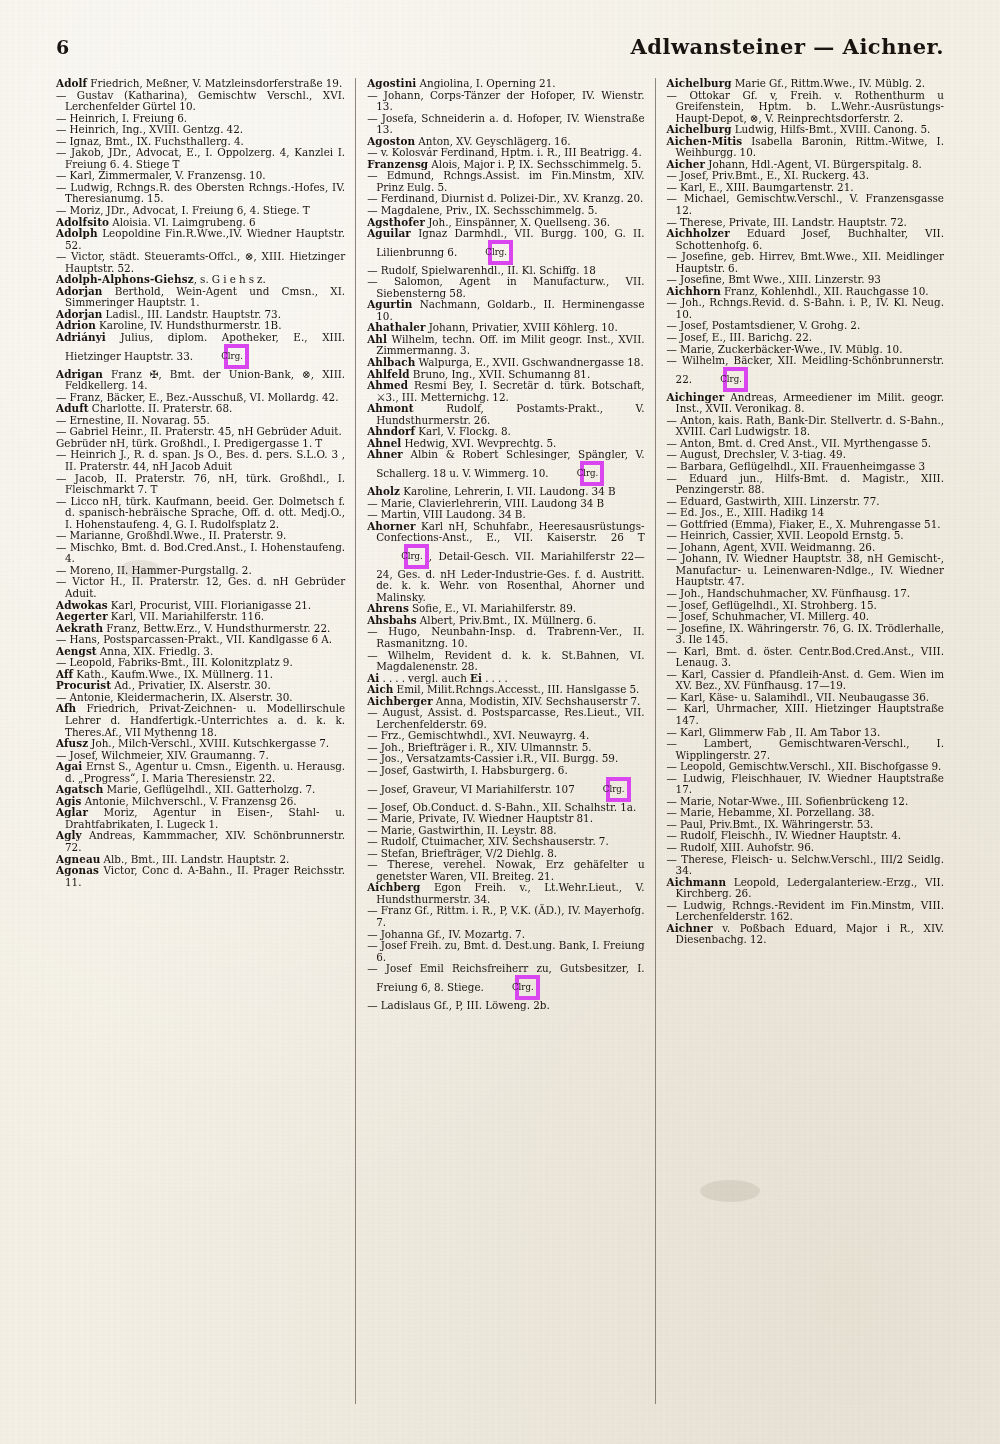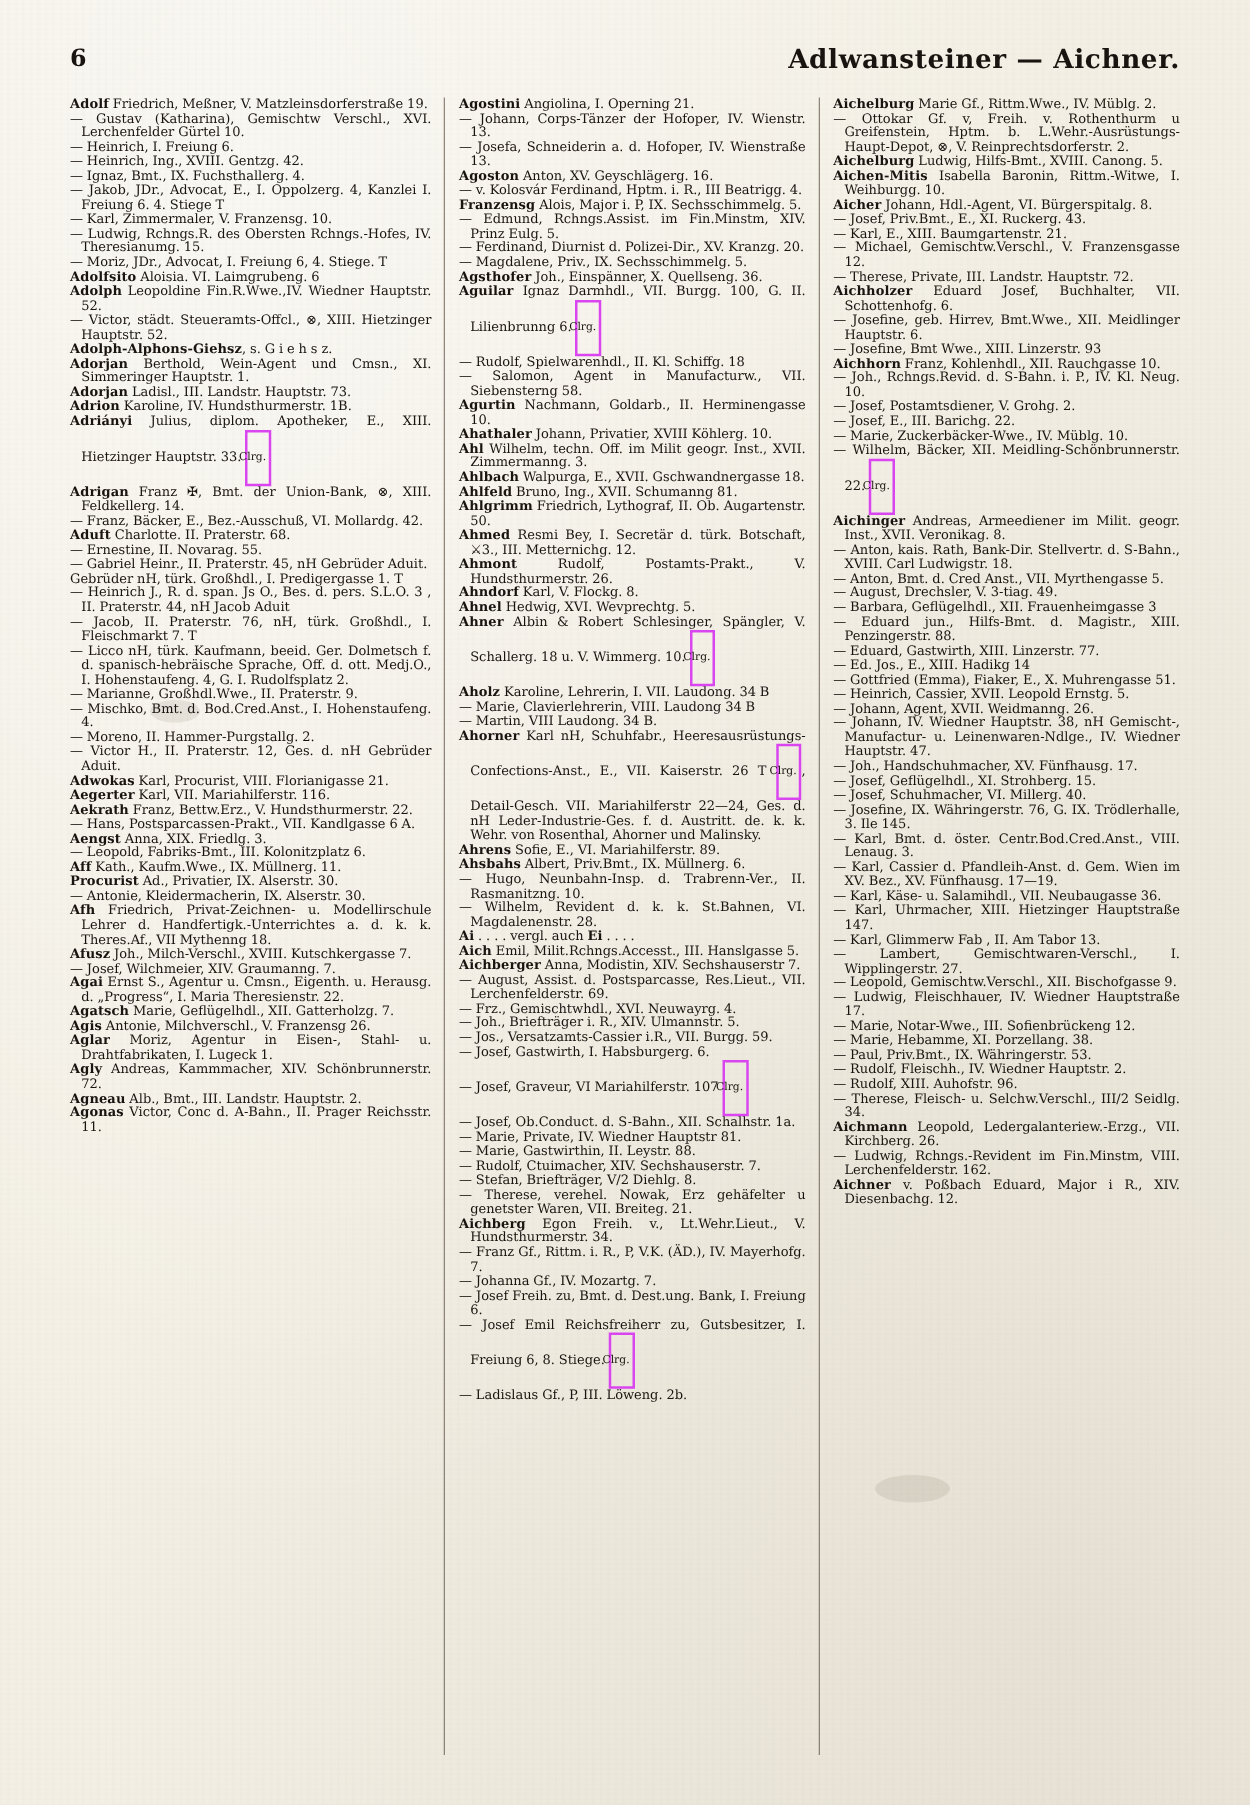--- a/index.html
+++ b/index.html
@@ -64,26 +64,27 @@
     margin:0;
     padding:0;
     text-indent:-9px;
     padding-left:9px;
     word-spacing:-0.2px;
     hyphens:auto;
   }
   .entry b{ font-weight:bold; letter-spacing:.1px;}
   .sub{ text-indent:-9px; padding-left:9px; }
   .boxed{
-    border:2px solid #d946ef;
-    padding:16px 2px;
+    border:4px solid #d946ef;
+    padding:4px 2px;
     font-size:8.6px;
     line-height:9px;
     display:inline-block;
     vertical-align:1px;
+    margin-left:28px;
   }
   .col-inner{ position:relative; }
   .blot{
     position:absolute;
     border-radius:50%;
     background:rgba(80,65,45,0.10);
     pointer-events:none;
   }
 </style>
 </head>
@@ -130,21 +131,21 @@
         <div class="entry sub">— Licco nH, türk. Kaufmann, beeid. Ger. Dolmetsch f. d. spanisch-hebräische Sprache, Off. d. ott. Medj.O., I. Hohenstaufeng. 4, G. I. Rudolfsplatz 2.</div>
         <div class="entry sub">— Marianne, Großhdl.Wwe., II. Praterstr. 9.</div>
         <div class="entry sub">— Mischko, Bmt. d. Bod.Cred.Anst., I. Hohenstaufeng. 4.</div>
         <div class="entry sub">— Moreno, II. Hammer-Purgstallg. 2.</div>
         <div class="entry sub">— Victor H., II. Praterstr. 12, Ges. d. nH Gebrüder Aduit.</div>
         <div class="entry"><b>Adwokas</b> Karl, Procurist, VIII. Florianigasse 21.</div>
         <div class="entry"><b>Aegerter</b> Karl, VII. Mariahilferstr. 116.</div>
         <div class="entry"><b>Aekrath</b> Franz, Bettw.Erz., V. Hundsthurmerstr. 22.</div>
         <div class="entry sub">— Hans, Postsparcassen-Prakt., VII. Kandlgasse 6 A.</div>
         <div class="entry"><b>Aengst</b> Anna, XIX. Friedlg. 3.</div>
-        <div class="entry sub">— Leopold, Fabriks-Bmt., III. Kolonitzplatz 6.</div>
+        <div class="entry sub">— Leopold, Fabriks-Bmt., III. Kolonitzplatz 9.</div>
         <div class="entry"><b>Aff</b> Kath., Kaufm.Wwe., IX. Müllnerg. 11.</div>
         <div class="entry"><b>Procurist</b> Ad., Privatier, IX. Alserstr. 30.</div>
         <div class="entry sub">— Antonie, Kleidermacherin, IX. Alserstr. 30.</div>
         <div class="entry"><b>Afh</b> Friedrich, Privat-Zeichnen- u. Modellirschule Lehrer d. Handfertigk.-Unterrichtes a. d. k. k. Theres.Af., VII Mythenng 18.</div>
         <div class="entry"><b>Afusz</b> Joh., Milch-Verschl., XVIII. Kutschkergasse 7.</div>
         <div class="entry sub">— Josef, Wilchmeier, XIV. Graumanng. 7.</div>
         <div class="entry"><b>Agai</b> Ernst S., Agentur u. Cmsn., Eigenth. u. Herausg. d. „Progress“, I. Maria Theresienstr. 22.</div>
         <div class="entry"><b>Agatsch</b> Marie, Geflügelhdl., XII. Gatterholzg. 7.</div>
         <div class="entry"><b>Agis</b> Antonie, Milchverschl., V. Franzensg 26.</div>
         <div class="entry"><b>Aglar</b> Moriz, Agentur in Eisen-, Stahl- u. Drahtfabrikaten, I. Lugeck 1.</div>
@@ -167,21 +168,20 @@
         <div class="entry sub">— Magdalene, Priv., IX. Sechsschimmelg. 5.</div>
         <div class="entry"><b>Agsthofer</b> Joh., Einspänner, X. Quellseng. 36.</div>
         <div class="entry"><b>Aguilar</b> Ignaz Darmhdl., VII. Burgg. 100, G. II. Lilienbrunng 6. <span class="boxed">Clrg.</span></div>
         <div class="entry sub">— Rudolf, Spielwarenhdl., II. Kl. Schiffg. 18</div>
         <div class="entry sub">— Salomon, Agent in Manufacturw., VII. Siebensterng 58.</div>
         <div class="entry"><b>Agurtin</b> Nachmann, Goldarb., II. Herminengasse 10.</div>
         <div class="entry"><b>Ahathaler</b> Johann, Privatier, XVIII Köhlerg. 10.</div>
         <div class="entry"><b>Ahl</b> Wilhelm, techn. Off. im Milit geogr. Inst., XVII. Zimmermanng. 3.</div>
         <div class="entry"><b>Ahlbach</b> Walpurga, E., XVII. Gschwandnergasse 18.</div>
         <div class="entry"><b>Ahlfeld</b> Bruno, Ing., XVII. Schumanng 81.</div>
-        <div class="entry"><b>Ahlgrimm</b> Friedrich, Lythograf, II. Ob. Augartenstr. 50.</div>
         <div class="entry"><b>Ahmed</b> Resmi Bey, I. Secretär d. türk. Botschaft, ⚔3., III. Metternichg. 12.</div>
         <div class="entry"><b>Ahmont</b> Rudolf, Postamts-Prakt., V. Hundsthurmerstr. 26.</div>
         <div class="entry"><b>Ahndorf</b> Karl, V. Flockg. 8.</div>
         <div class="entry"><b>Ahnel</b> Hedwig, XVI. Wevprechtg. 5.</div>
         <div class="entry"><b>Ahner</b> Albin &amp; Robert Schlesinger, Spängler, V. Schallerg. 18 u. V. Wimmerg. 10. <span class="boxed">Clrg.</span></div>
         <div class="entry"><b>Aholz</b> Karoline, Lehrerin, I. VII. Laudong. 34 B</div>
         <div class="entry sub">— Marie, Clavierlehrerin, VIII. Laudong 34 B</div>
         <div class="entry sub">— Martin, VIII Laudong. 34 B.</div>
         <div class="entry"><b>Ahorner</b> Karl nH, Schuhfabr., Heeresausrüstungs-Confections-Anst., E., VII. Kaiserstr. 26 T <span class="boxed">Clrg.</span>, Detail-Gesch. VII. Mariahilferstr 22—24, Ges. d. nH Leder-Industrie-Ges. f. d. Austritt. de. k. k. Wehr. von Rosenthal, Ahorner und Malinsky.</div>
         <div class="entry"><b>Ahrens</b> Sofie, E., VI. Mariahilferstr. 89.</div>
@@ -252,21 +252,21 @@
         <div class="entry sub">— Karl, Cassier d. Pfandleih-Anst. d. Gem. Wien im XV. Bez., XV. Fünfhausg. 17—19.</div>
         <div class="entry sub">— Karl, Käse- u. Salamihdl., VII. Neubaugasse 36.</div>
         <div class="entry sub">— Karl, Uhrmacher, XIII. Hietzinger Hauptstraße 147.</div>
         <div class="entry sub">— Karl, Glimmerw Fab , II. Am Tabor 13.</div>
         <div class="entry sub">— Lambert, Gemischtwaren-Verschl., I. Wipplingerstr. 27.</div>
         <div class="entry sub">— Leopold, Gemischtw.Verschl., XII. Bischofgasse 9.</div>
         <div class="entry sub">— Ludwig, Fleischhauer, IV. Wiedner Hauptstraße 17.</div>
         <div class="entry sub">— Marie, Notar-Wwe., III. Sofienbrückeng 12.</div>
         <div class="entry sub">— Marie, Hebamme, XI. Porzellang. 38.</div>
         <div class="entry sub">— Paul, Priv.Bmt., IX. Währingerstr. 53.</div>
-        <div class="entry sub">— Rudolf, Fleischh., IV. Wiedner Hauptstr. 2.</div>
+        <div class="entry sub">— Rudolf, Fleischh., IV. Wiedner Hauptstr. 4.</div>
         <div class="entry sub">— Rudolf, XIII. Auhofstr. 96.</div>
         <div class="entry sub">— Therese, Fleisch- u. Selchw.Verschl., III/2 Seidlg. 34.</div>
         <div class="entry"><b>Aichmann</b> Leopold, Ledergalanteriew.-Erzg., VII. Kirchberg. 26.</div>
         <div class="entry sub">— Ludwig, Rchngs.-Revident im Fin.Minstm, VIII. Lerchenfelderstr. 162.</div>
         <div class="entry"><b>Aichner</b> v. Poßbach Eduard, Major i R., XIV. Diesenbachg. 12.</div>
       </div>
   </div>
 </div>
 
 </body></html>

